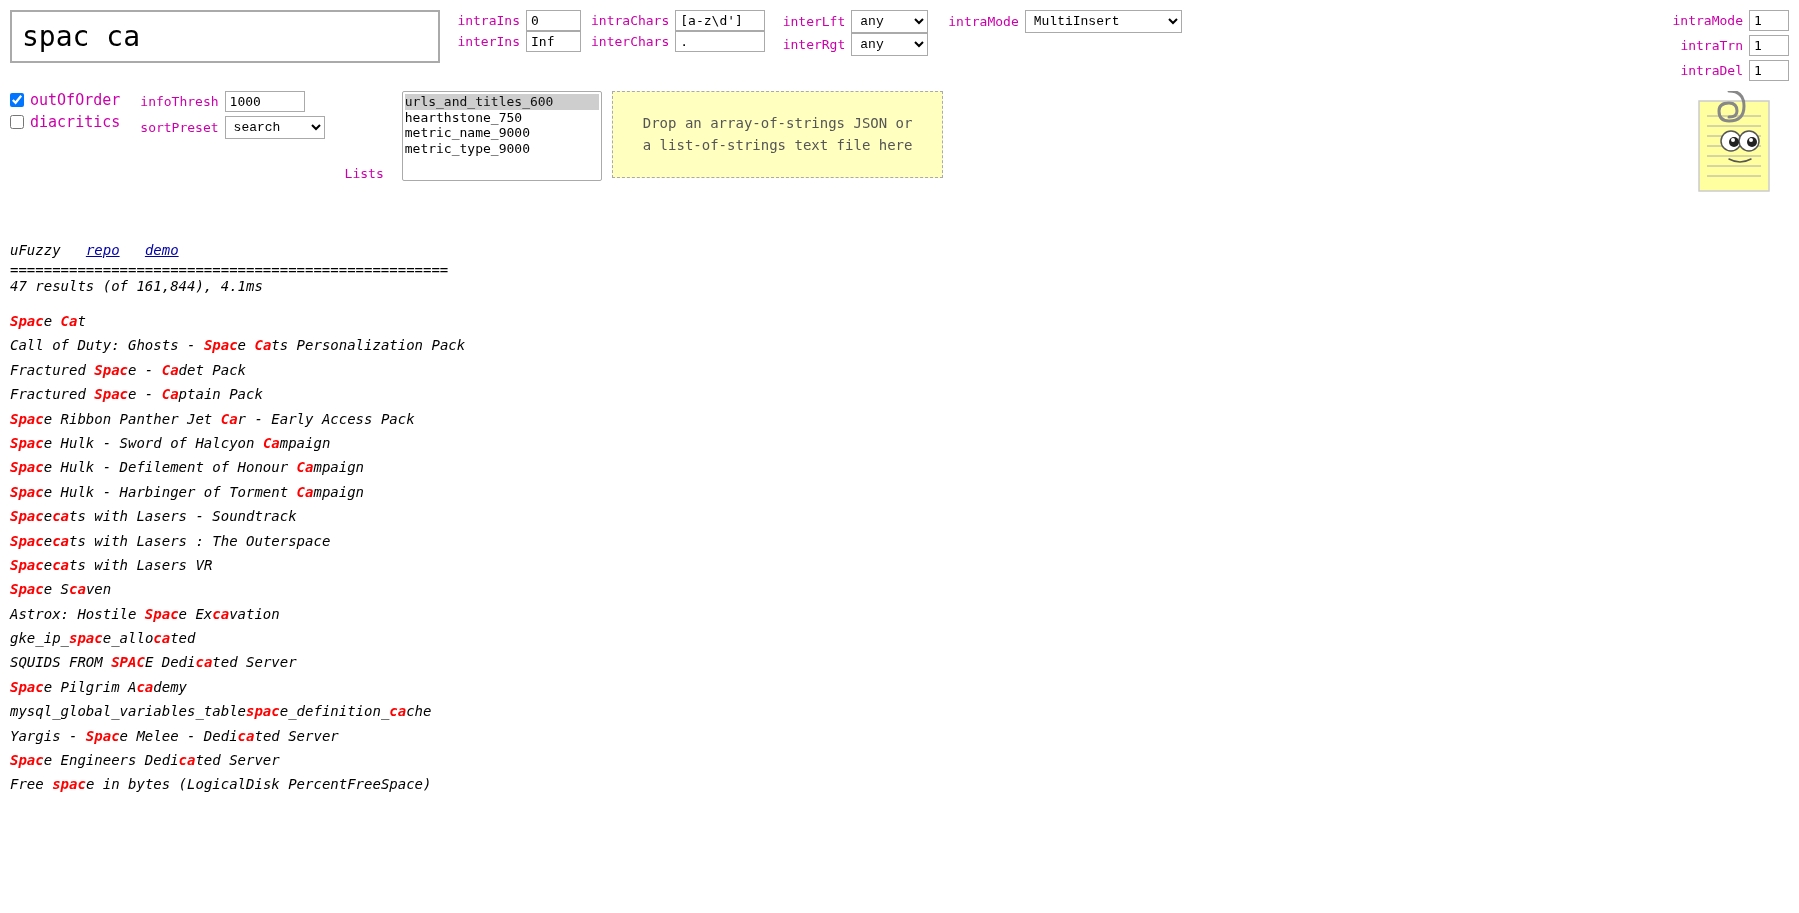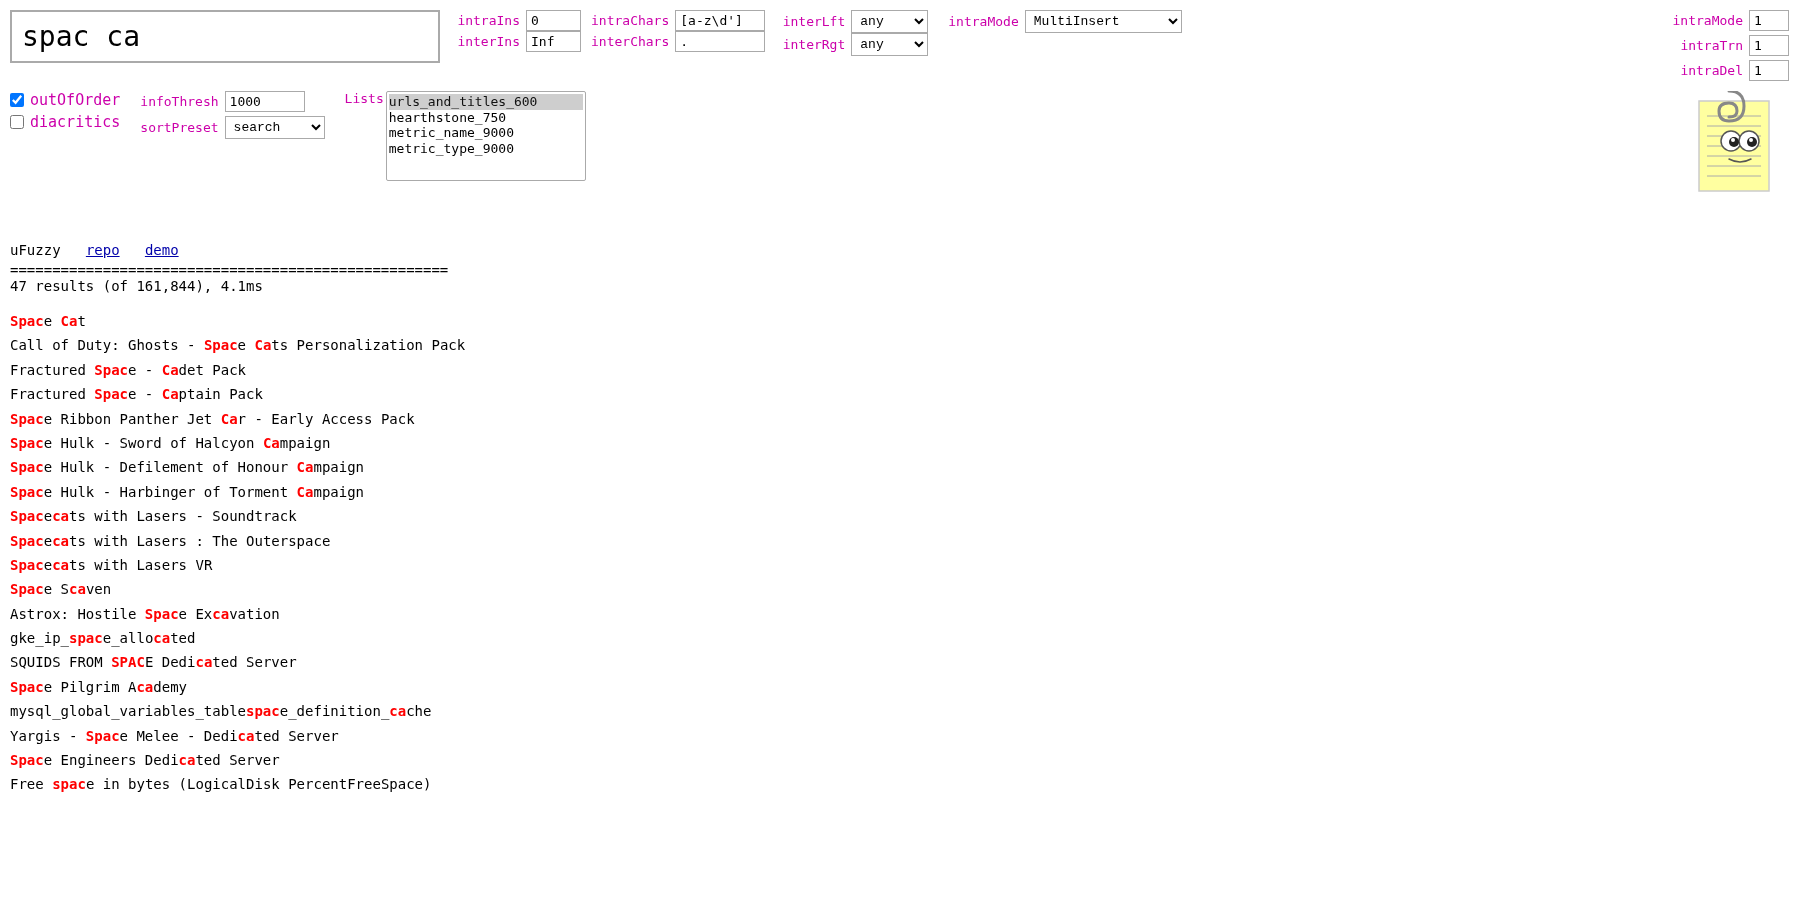--- a/index.html
+++ b/index.html
@@ -101,22 +101,22 @@
       cursor: pointer;
     }
     .info-sort-group {
       display: flex;
       flex-direction: column;
       gap: 4px;
       margin-left: 10px;
     }
     .lists-dropdown-group {
       display: flex;
-      align-items: flex-start;
-      gap: 2px;
+      align-items: flex-end;
+      gap: 18px;
       margin-left: 10px;
     }
     .lists-label {
       color: #c0a;
       font-size: 13px;
     }
     .lists-select {
       font-family: monospace;
       font-size: 13px;
       border: 1px solid #aaa;
@@ -140,20 +140,21 @@
       position: relative;
       margin-left: auto;
     }
     
     .clippy-svg {
       width: 120px;
       height: 140px;
     }
     .results-area {
       margin-top: 8px;
+      font-style: italic;
     }
     .ufuzzy-line {
       margin-bottom: 4px;
     }
     .ufuzzy-link {
       color: #00a;
       text-decoration: underline;
       cursor: pointer;
     }
     .separator {
@@ -278,20 +279,24 @@
   <div class="lists-dropdown-group">
     <span class="lists-label">Lists</span>
     <select class="lists-select" size="4">
       <option selected="">urls_and_titles_600</option>
       <option>hearthstone_750</option>
       <option>metric_name_9000</option>
       <option>metric_type_9000</option>
     </select>
   </div>
 
+  <div class="drop-zone">
+    <span>Drop an array-of-strings JSON or</span><br>
+    <span>a list-of-strings text file here</span>
+  </div>
 
   <div class="clippy-area">
     <svg class="clippy-svg" viewBox="0 0 120 140" xmlns="http://www.w3.org/2000/svg">
 
       <rect x="30" y="10" width="70" height="90" fill="#ffffa0" stroke="#ccc" stroke-width="1.5"></rect>
       <line x1="38" y1="25" x2="92" y2="25" stroke="#aaa" stroke-width="1"></line>
       <line x1="38" y1="35" x2="92" y2="35" stroke="#aaa" stroke-width="1"></line>
       <line x1="38" y1="45" x2="92" y2="45" stroke="#aaa" stroke-width="1"></line>
       <line x1="38" y1="55" x2="92" y2="55" stroke="#aaa" stroke-width="1"></line>
       <line x1="38" y1="65" x2="92" y2="65" stroke="#aaa" stroke-width="1"></line>

